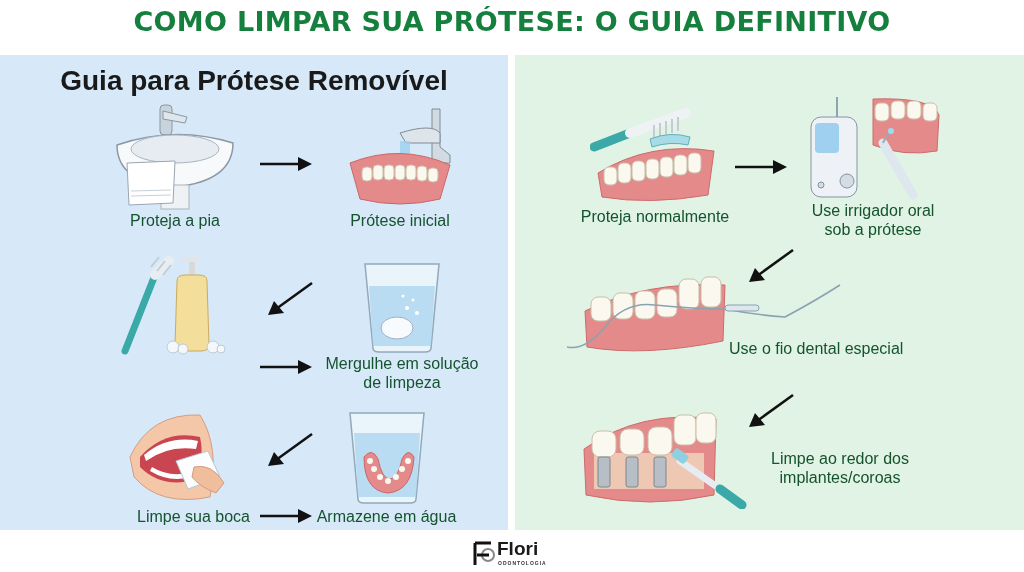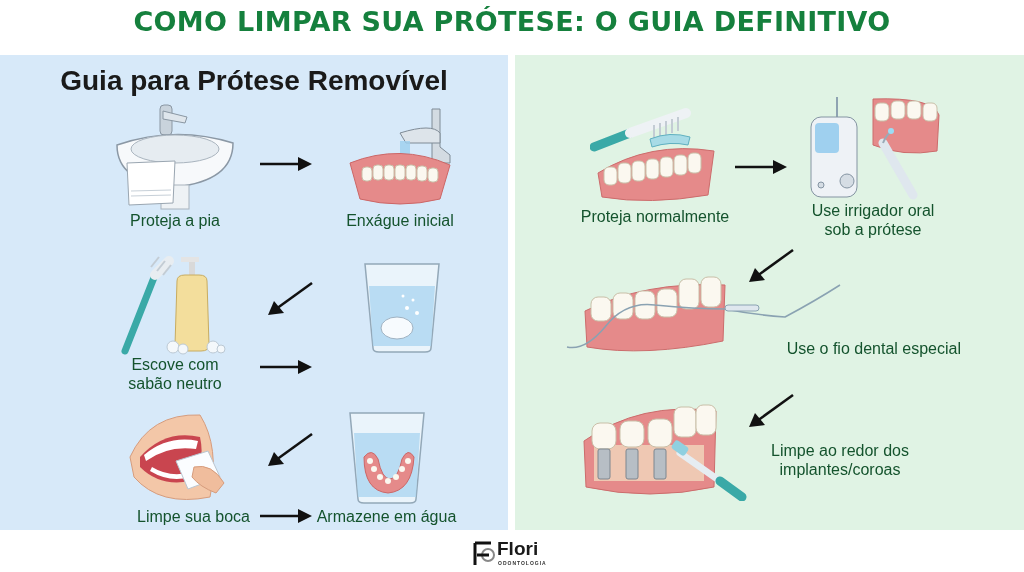--- a/index.html
+++ b/index.html
@@ -54,21 +54,21 @@
       <g fill="#fbf8f0" stroke="#c9bfa8">
         <rect x="22" y="64" width="10" height="14" rx="4"></rect>
           <rect x="33" y="62" width="10" height="15" rx="4"></rect>
         <rect x="44" y="62" width="10" height="15" rx="4"></rect>
           <rect x="55" y="62" width="10" height="15" rx="4"></rect>
         <rect x="66" y="62" width="10" height="15" rx="4"></rect>
           <rect x="77" y="63" width="10" height="15" rx="4"></rect>
         <rect x="88" y="65" width="10" height="14" rx="4"></rect>
       </g>
     </svg>
-    <div class="label">Enxágue inicial</div>
+    <div class="label">Prótese inicial</div>
   </div>
 
   <svg class="arrow" style="left:266px;top:226px;" width="48" height="36" viewBox="0 0 48 36">
     <line x1="46" y1="2" x2="10" y2="28" stroke="#111" stroke-width="2.5"></line>
     <path d="M2 34 L8 20 L18 32 Z" fill="#111"></path>
   </svg>
 
   <div class="step" style="left:90px;top:200px;width:170px;">
     <svg width="120" height="100" viewBox="0 0 120 100">
       <path d="M10 96 L40 20" stroke="#3aa9a7" stroke-width="7" stroke-linecap="round"></path>
@@ -81,41 +81,41 @@
       <rect x="74" y="6" width="6" height="14" fill="#d9d9d9"></rect>
       <rect x="66" y="2" width="18" height="5" fill="#e4e4e4"></rect>
       <path d="M62 26 Q62 20 70 20 L84 20 Q92 20 92 26 L94 90 Q94 96 86 96 L68 96 Q60 96 60 90 Z" fill="#f3de9c" stroke="#c8ac60"></path>
       <g fill="#f4f8fb" stroke="#bcc9d4">
         <circle cx="58" cy="92" r="6"></circle>
           <circle cx="68" cy="94" r="5"></circle>
           <circle cx="98" cy="92" r="6"></circle>
           <circle cx="106" cy="94" r="4"></circle>
       </g>
     </svg>
-    <div class="label">Escove com
-sabão neutro</div>
   </div>
 
   <svg class="arrow" style="left:258px;top:303px;" width="56" height="18" viewBox="0 0 56 18">
     <line x1="2" y1="9" x2="42" y2="9" stroke="#111" stroke-width="2.5"></line>
     <path d="M40 2 L54 9 L40 16 Z" fill="#111"></path>
   </svg>
 
   <div class="step" style="left:312px;top:203px;width:180px;">
     <svg width="90" height="96" viewBox="0 0 90 96">
       <path d="M8 6 L82 6 L74 90 Q74 94 68 94 L22 94 Q16 94 16 90 Z" fill="#eaf4fb" stroke="#93a8b8" stroke-width="1.5"></path>
       <path d="M12 28 L78 28 L74 88 L16 88 Z" fill="#a8d4f0" opacity="0.75"></path>
       <ellipse cx="40" cy="70" rx="16" ry="11" fill="#f7fbfe" stroke="#9fb2c2"></ellipse>
       <g fill="#ffffff">
           <circle cx="50" cy="50" r="2"></circle>
           <circle cx="56" cy="42" r="1.5"></circle>
           <circle cx="46" cy="38" r="1.5"></circle>
           <circle cx="60" cy="55" r="2"></circle>
         </g>
     </svg>
+    <div class="label">Mergulhe em solução
+de limpeza</div>
   </div>
 
   <svg class="arrow" style="left:266px;top:377px;" width="48" height="36" viewBox="0 0 48 36">
     <line x1="46" y1="2" x2="10" y2="28" stroke="#111" stroke-width="2.5"></line>
     <path d="M2 34 L8 20 L18 32 Z" fill="#111"></path>
   </svg>
 
   <div class="step" style="left:100px;top:352px;width:150px;text-align:right;">
     <svg width="110" height="100" viewBox="0 0 110 100">
       <path d="M10 50 Q30 6 80 8 Q100 40 90 90 Q40 100 14 70 Z" fill="#f3c7a8" stroke="#d69c7d"></path>
@@ -219,29 +219,29 @@
         <rect x="26" y="36" width="20" height="24" rx="7"></rect>
           <rect x="48" y="32" width="20" height="26" rx="7"></rect>
         <rect x="70" y="30" width="20" height="28" rx="7"></rect>
           <rect x="92" y="28" width="20" height="28" rx="7"></rect>
         <rect x="114" y="18" width="20" height="30" rx="7"></rect>
           <rect x="136" y="16" width="20" height="30" rx="7"></rect>
       </g>
       <path d="M2 86 Q20 90 40 66 Q60 40 90 44 Q130 48 160 48 Q190 54 220 56 Q250 40 275 24" fill="none" stroke="#8aa2b2" stroke-width="1.5"></path>
       <rect x="160" y="44" width="34" height="6" rx="3" fill="#dfe7ee" stroke="#8aa2b2"></rect>
     </svg>
-    <div class="label" style="position:absolute;left:196px;top:78px;width:200px;text-align:right;">Use o fio dental especial</div>
+    <div class="label" style="position:absolute;left:164px;top:78px;width:200px;text-align:left;">Use o fio dental especial</div>
   </div>
 
   <svg class="arrow" style="left:232px;top:338px;" width="48" height="36" viewBox="0 0 48 36">
     <line x1="46" y1="2" x2="10" y2="28" stroke="#111" stroke-width="2.5"></line>
     <path d="M2 34 L8 20 L18 32 Z" fill="#111"></path>
   </svg>
 
-  <div class="step" style="left:65px;top:336px;width:420px;height:125px;">
+  <div class="step" style="left:65px;top:344px;width:420px;height:125px;">
     <svg width="170" height="110" viewBox="0 0 170 110" style="margin:0;">
       <path d="M4 50 Q60 10 136 20 L134 96 Q70 110 6 96 Z" fill="#e58a8a" stroke="#cc6c6c"></path>
       <rect x="14" y="54" width="110" height="36" fill="#f3e2c4" opacity="0.7"></rect>
       <g fill="#fbf8f0" stroke="#c9bfa8">
         <rect x="12" y="32" width="24" height="26" rx="8"></rect>
           <rect x="40" y="30" width="24" height="26" rx="8"></rect>
         <rect x="68" y="28" width="24" height="28" rx="8"></rect>
           <rect x="94" y="16" width="22" height="30" rx="7"></rect>
         <rect x="116" y="14" width="20" height="30" rx="7"></rect>
       </g>

